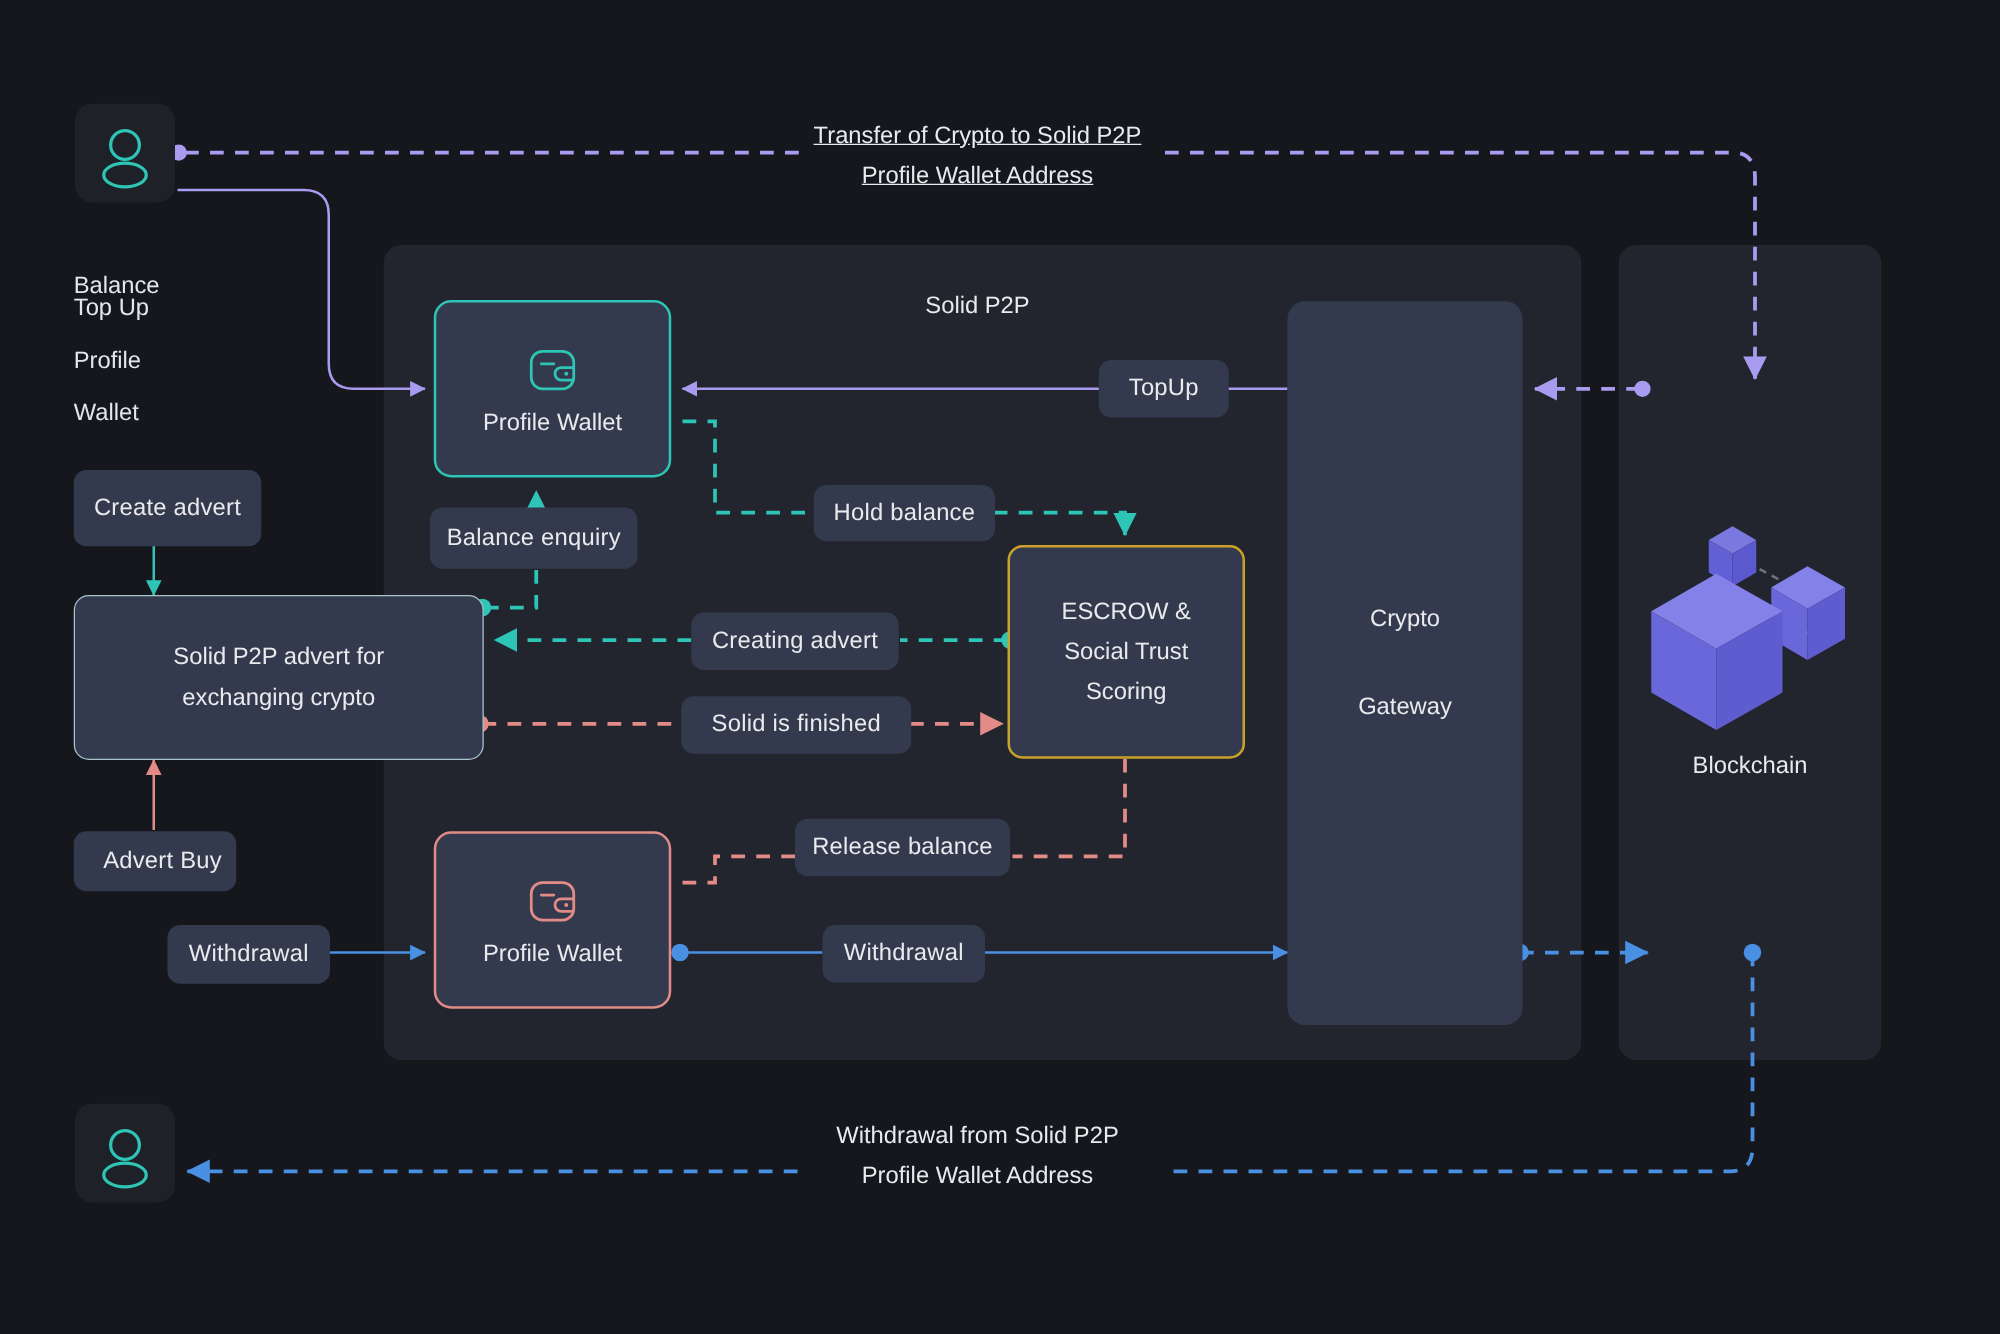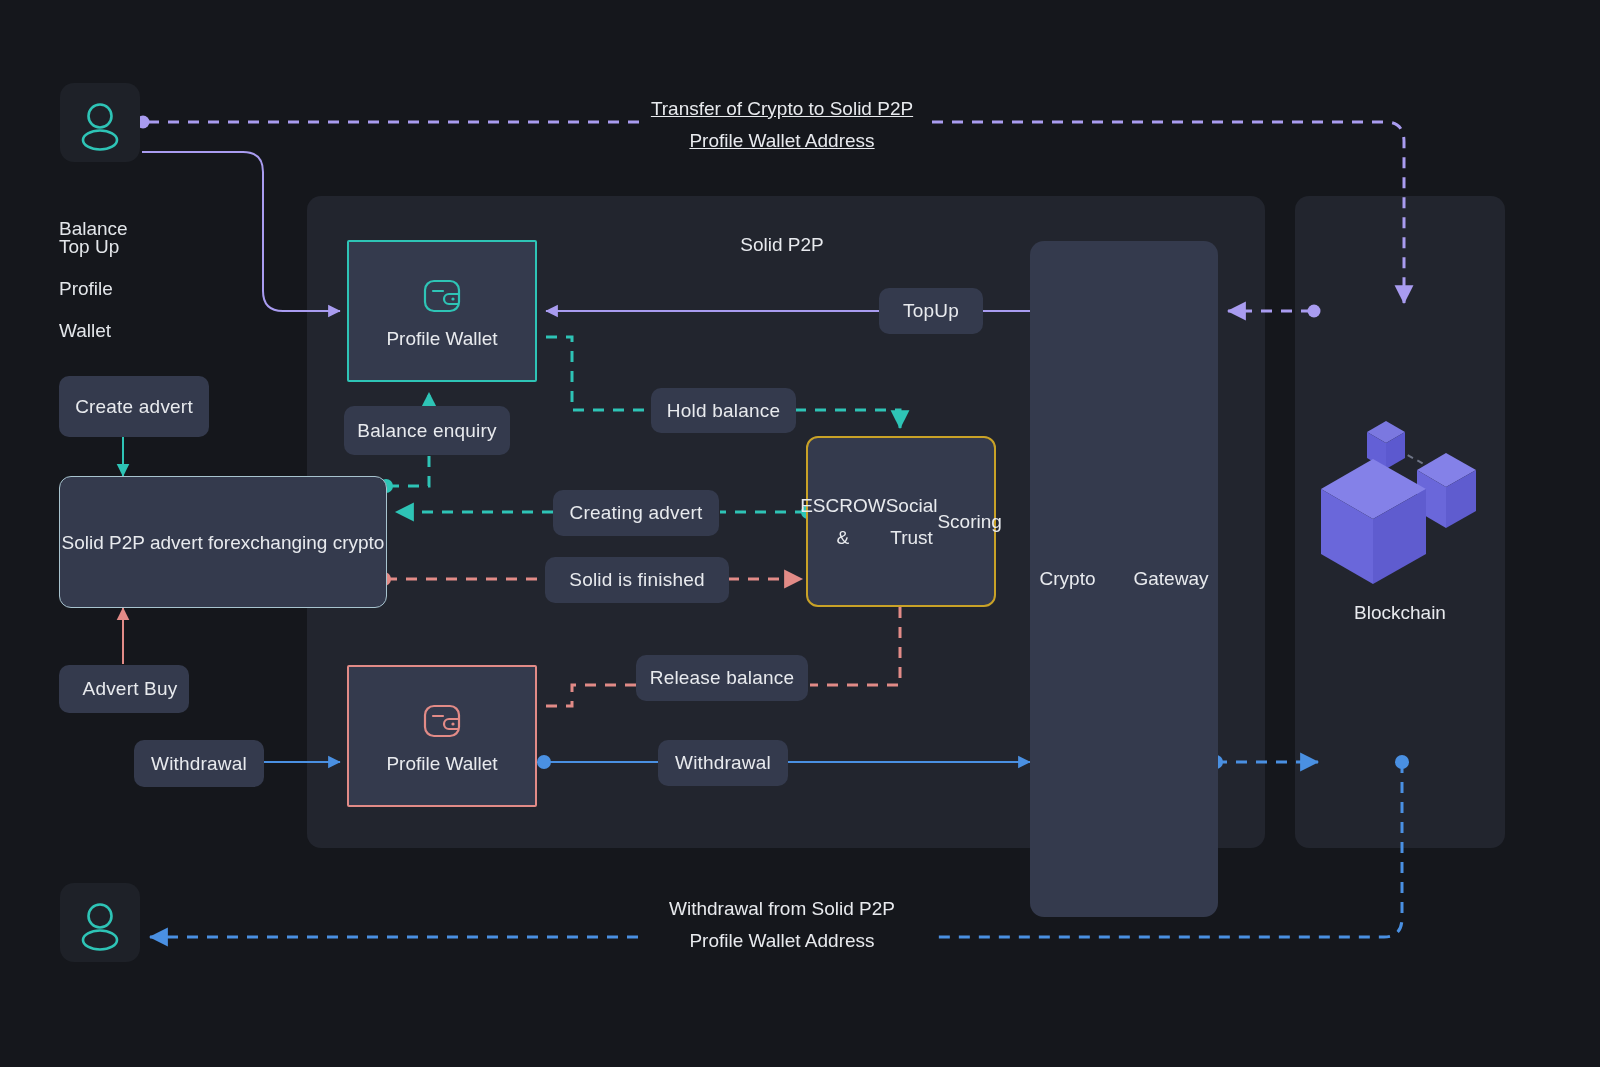--- a/index.html
+++ b/index.html
@@ -1,26 +1,26 @@
 <!DOCTYPE html>
 <html><head>
 <meta charset="utf-8">
 <style>
   html,body{margin:0;padding:0;background:#15171c;}
   body{font-family:"Liberation Sans","DejaVu Sans",sans-serif;}
   #stage{position:relative;width:1600px;height:1067px;background:#15171c;overflow:hidden;}
   svg.layer{position:absolute;left:0;top:0;width:1600px;height:1067px;pointer-events:none;}
-  .node{position:absolute;box-sizing:border-box;display:flex;flex-direction:row;
+  .node{position:absolute;box-sizing:border-box;display:flex;flex-direction:column;
         align-items:center;justify-content:center;color:#e8eaee;}
   .pill{position:absolute;box-sizing:border-box;background:#343a4d;border-radius:10px;
         display:flex;align-items:center;justify-content:center;color:#e8eaee;
         font-size:19px;letter-spacing:.2px;}
   .panel{position:absolute;box-sizing:border-box;border-radius:14px;background:#22252e;}
   .avatar{position:absolute;box-sizing:border-box;background:#1e2128;border-radius:14px;}
-  .wallet{position:absolute;box-sizing:border-box;border-radius:2px;background:#343a4d;
+  .wallet{position:absolute;box-sizing:border-box;border-radius:14px;background:#343a4d;
           display:flex;flex-direction:column;align-items:center;justify-content:center;}
   .wallet .lbl{font-size:19px;color:#e8eaee;margin-top:8px;}
   .menu{position:absolute;color:#e3e6ea;font-size:19px;}
   .plain{position:absolute;color:#e8eaee;font-size:19px;text-align:center;line-height:32px;}
 </style>
 </head>
 <body>
 
 <div id="stage">
 
@@ -151,21 +151,21 @@
     <div>exchanging crypto</div>
   </div>
 
   <div class="node" style="left:806px;top:436px;width:190px;height:171px;background:#343a4d;
               border:2px solid #c9a227;border-radius:12px;font-size:19px;line-height:32px;text-align:center;">
     <div>ESCROW &amp;</div>
     <div>Social Trust</div>
     <div>Scoring</div>
   </div>
 
-  <div class="node" style="left:1030px;top:241px;width:188px;height:676px;background:#343a4d;
+  <div class="node" style="left:1030px;top:241px;width:188px;height:579px;background:#343a4d;
               border-radius:14px;font-size:19px;line-height:32px;text-align:center;gap:38px;">
     <div>Crypto</div>
     <div>Gateway</div>
   </div>
 
   <div style="position:absolute;left:1300px;top:412px;width:200px;height:175px;">
     <svg viewBox="0 0 200 175" width="200" height="175">
 
       <g>
         <path d="M67,20 L86,9 L105,20 L86,31 z" fill="#7b78e0"></path>

